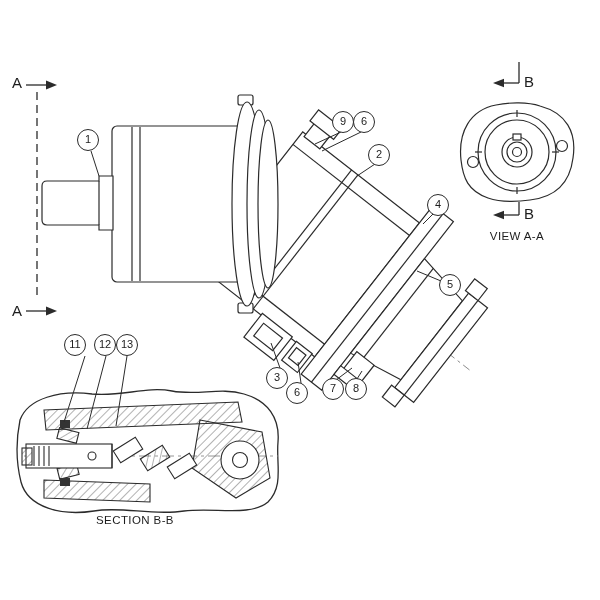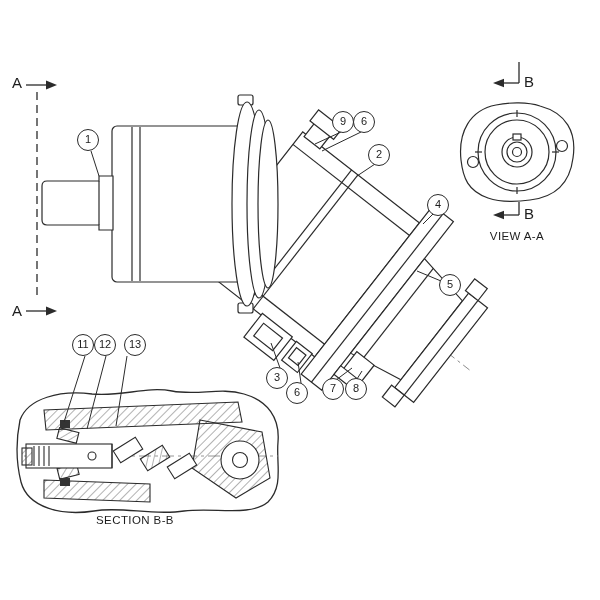--- a/index.html
+++ b/index.html
@@ -164,23 +164,23 @@
   <div class="callout" style="left:77px;top:129px">1</div>
   <div class="callout" style="left:368px;top:144px">2</div>
   <div class="callout" style="left:266px;top:367px">3</div>
   <div class="callout" style="left:427px;top:194px">4</div>
   <div class="callout" style="left:439px;top:274px">5</div>
   <div class="callout" style="left:286px;top:382px">6</div>
   <div class="callout" style="left:322px;top:378px">7</div>
   <div class="callout" style="left:345px;top:378px">8</div>
   <div class="callout" style="left:332px;top:111px">9</div>
   <div class="callout" style="left:353px;top:111px">6</div>
-  <div class="callout" style="left:72px;top:334px">11</div>
+  <div class="callout" style="left:64px;top:334px">11</div>
   <div class="callout" style="left:94px;top:334px">12</div>
-  <div class="callout" style="left:124px;top:334px">13</div>
+  <div class="callout" style="left:116px;top:334px">13</div>
 
   <div class="lbl" style="left:12px;top:74px">A</div>
   <div class="lbl" style="left:12px;top:302px">A</div>
   <div class="lbl" style="left:524px;top:73px">B</div>
   <div class="lbl" style="left:524px;top:205px">B</div>
   <div class="caption" style="left:55px;top:514px;width:160px">SECTION B-B</div>
   <div class="caption" style="left:457px;top:230px;width:120px">VIEW A-A</div>
 
 </div>
 

